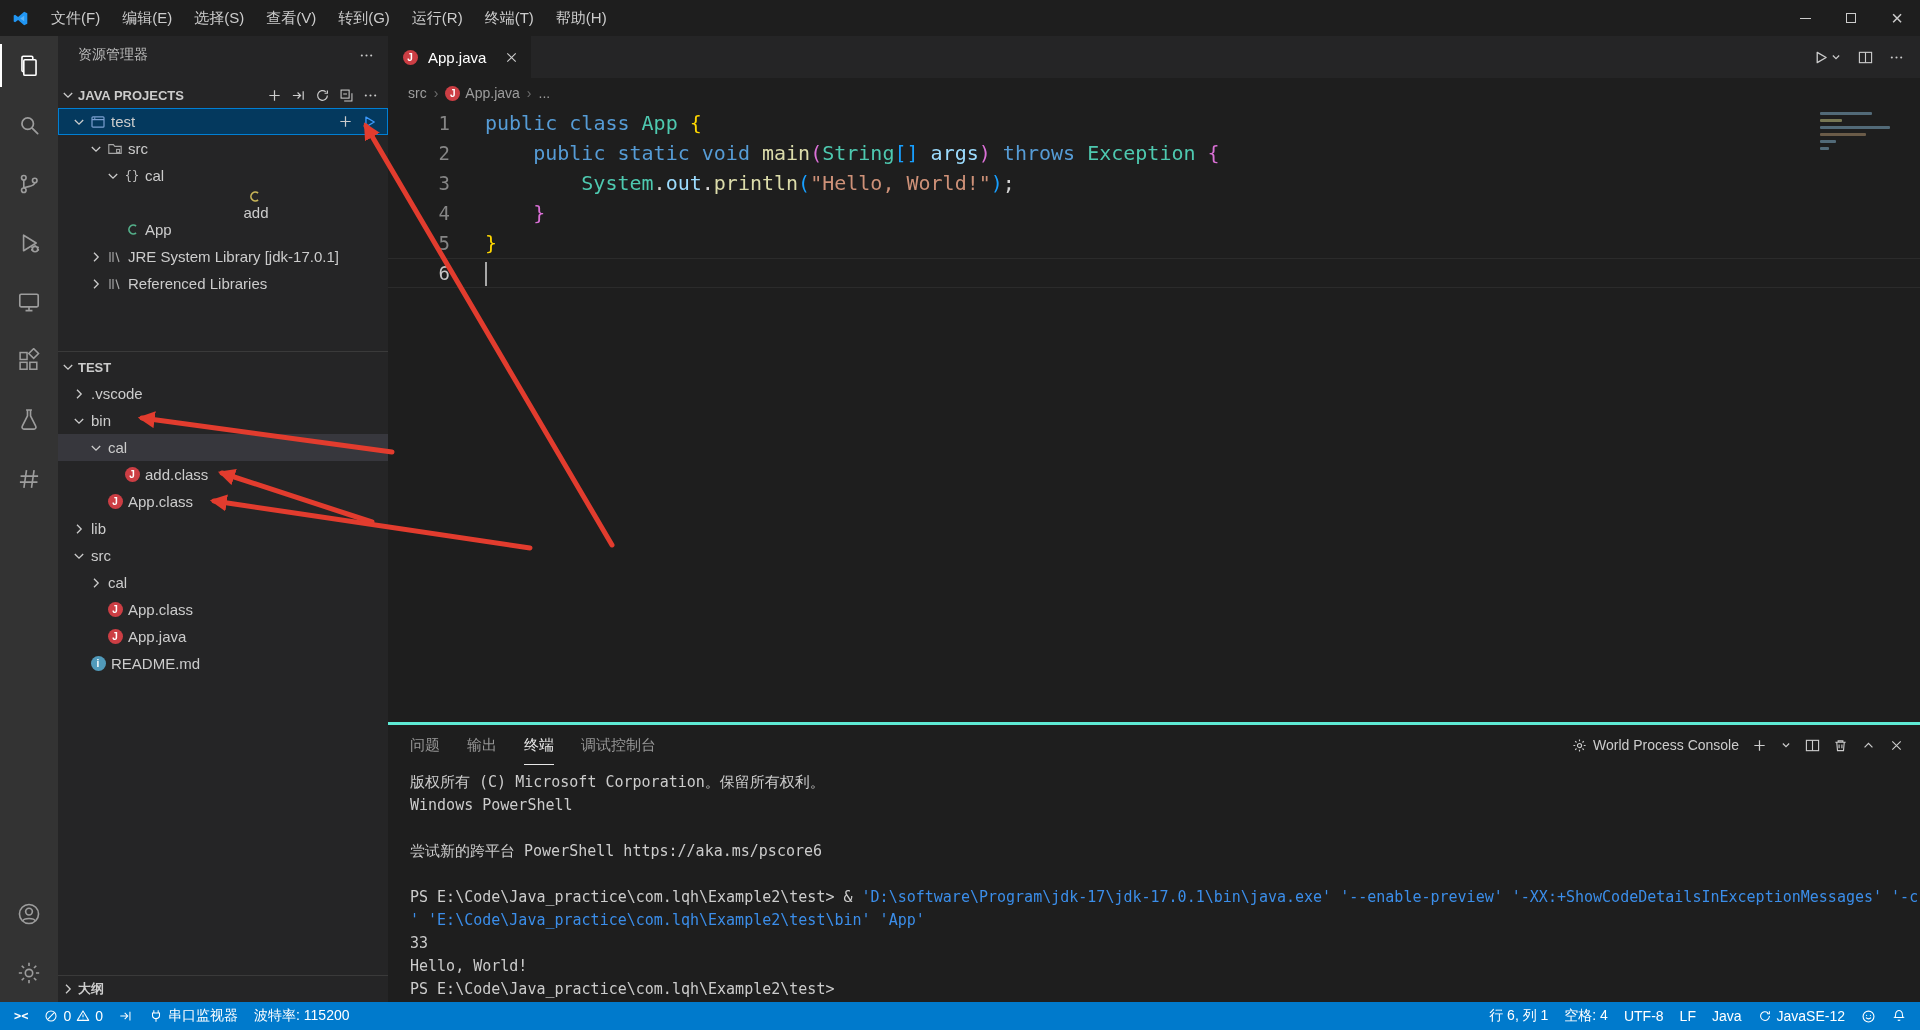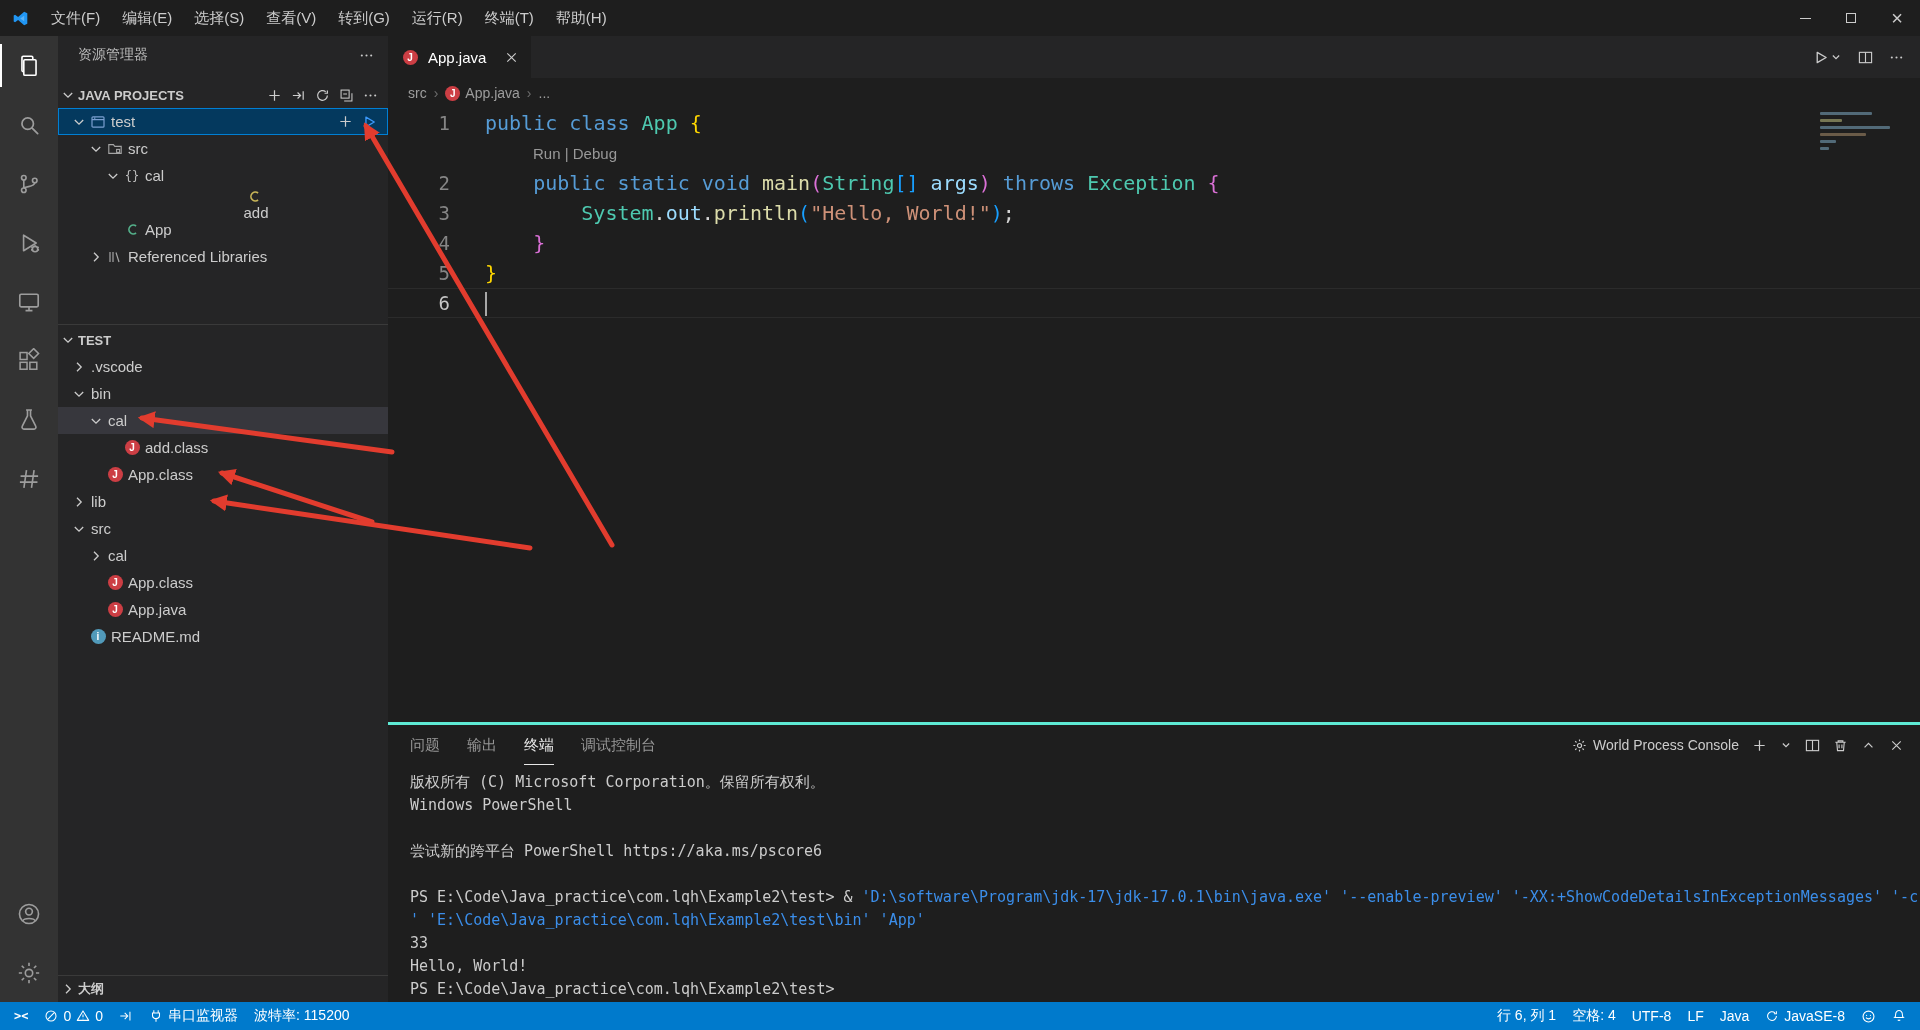--- a/index.html
+++ b/index.html
@@ -336,20 +336,33 @@
             <span class="chev">
               <svg width="16" height="16" viewBox="0 0 16 16">
                 <path d="M6 3.8L10.2 8 6 12.2" fill="none" stroke="currentColor" stroke-width="1.3"></path>
               </svg>
             </span>
             <span class="fico">
               <svg width="16" height="16" viewBox="0 0 16 16" fill="none" stroke="#a5a5a5" stroke-width="1.2">
                 <path d="M3 3v10M6 3v10M9 3.5l3 9.5"></path>
               </svg>
             </span>
+            <span class="lbl">JRE System Library [jdk-17.0.1]</span>
+          </div>
+          <div class="row" style="padding-left: 29px;">
+            <span class="chev">
+              <svg width="16" height="16" viewBox="0 0 16 16">
+                <path d="M6 3.8L10.2 8 6 12.2" fill="none" stroke="currentColor" stroke-width="1.3"></path>
+              </svg>
+            </span>
+            <span class="fico">
+              <svg width="16" height="16" viewBox="0 0 16 16" fill="none" stroke="#a5a5a5" stroke-width="1.2">
+                <path d="M3 3v10M6 3v10M9 3.5l3 9.5"></path>
+              </svg>
+            </span>
             <span class="lbl">Referenced Libraries</span>
           </div>
         </div>
     </div>
 
     <div class="test-section">
       <div class="sec-header">
         <span class="chev">
             <svg width="16" height="16" viewBox="0 0 16 16">
               <path d="M3.8 6L8 10.2 12.2 6" fill="none" stroke="currentColor" stroke-width="1.3"></path>
@@ -510,24 +523,20 @@
           <span class="bc-sep">›</span>
           <span class="bc-item">
             <span>...</span>
           </span>
         </div>
       <div class="code">
         <div id="code-lines">
             <div class="cl">
               <span class="gut">1</span>
               <span class="content"><span class="tk-kw">public</span><span class="tk-pl"> </span><span class="tk-kw">class</span><span class="tk-pl"> </span><span class="tk-ty">App</span><span class="tk-pl"> </span><span class="tk-b1">{</span></span>
-            </div>
-            <div class="cl lens">
-              <span class="gut"></span>
-              <span class="content"><span class="tk-lens-link">Run</span><span class="tk-lens"> | </span><span class="tk-lens-link">Debug</span></span>
             </div>
             <div class="cl">
               <span class="gut">2</span>
               <span class="content"><span class="tk-pl">    </span><span class="tk-kw">public</span><span class="tk-pl"> </span><span class="tk-kw">static</span><span class="tk-pl"> </span><span class="tk-kw">void</span><span class="tk-pl"> </span><span class="tk-fn">main</span><span class="tk-b2">(</span><span class="tk-ty">String</span><span class="tk-b3">[]</span><span class="tk-pl"> </span><span class="tk-va">args</span><span class="tk-b2">)</span><span class="tk-pl"> </span><span class="tk-kw">throws</span><span class="tk-pl"> </span><span class="tk-ty">Exception</span><span class="tk-pl"> </span><span class="tk-b2">{</span></span>
             </div>
             <div class="cl">
               <span class="gut">3</span>
               <span class="content"><span class="tk-pl">        </span><span class="tk-ty">System</span><span class="tk-pl">.</span><span class="tk-va">out</span><span class="tk-pl">.</span><span class="tk-fn">println</span><span class="tk-b3">(</span><span class="tk-str">"Hello, World!"</span><span class="tk-b3">)</span><span class="tk-pl">;</span></span>
             </div>
             <div class="cl">
@@ -678,21 +687,21 @@
       </div>
       <div class="sb-item">
         <span>Java</span>
       </div>
       <div class="sb-item">
         <span class="sb-ic">
           <svg width="14" height="14" viewBox="0 0 16 16" fill="none" stroke="#fff" stroke-width="1.2">
             <path d="M13 8a5 5 0 1 1-1.7-3.7M13 2.6v2.8h-2.8"></path>
           </svg>
         </span>
-        <span>JavaSE-8</span>
+        <span>JavaSE-12</span>
       </div>
       <div class="sb-item">
         <span class="sb-ic">
           <svg width="15" height="15" viewBox="0 0 16 16" fill="none">
             <circle cx="8" cy="8" r="5.8" stroke="#fff" stroke-width="1.2"></circle>
             <circle cx="5.9" cy="6.7" r=".7" fill="#fff"></circle>
             <circle cx="10.1" cy="6.7" r=".7" fill="#fff"></circle>
             <path d="M5.3 9.3c1.6 1.6 3.8 1.6 5.4 0" stroke="#fff" stroke-width="1.2"></path>
           </svg>
         </span>

